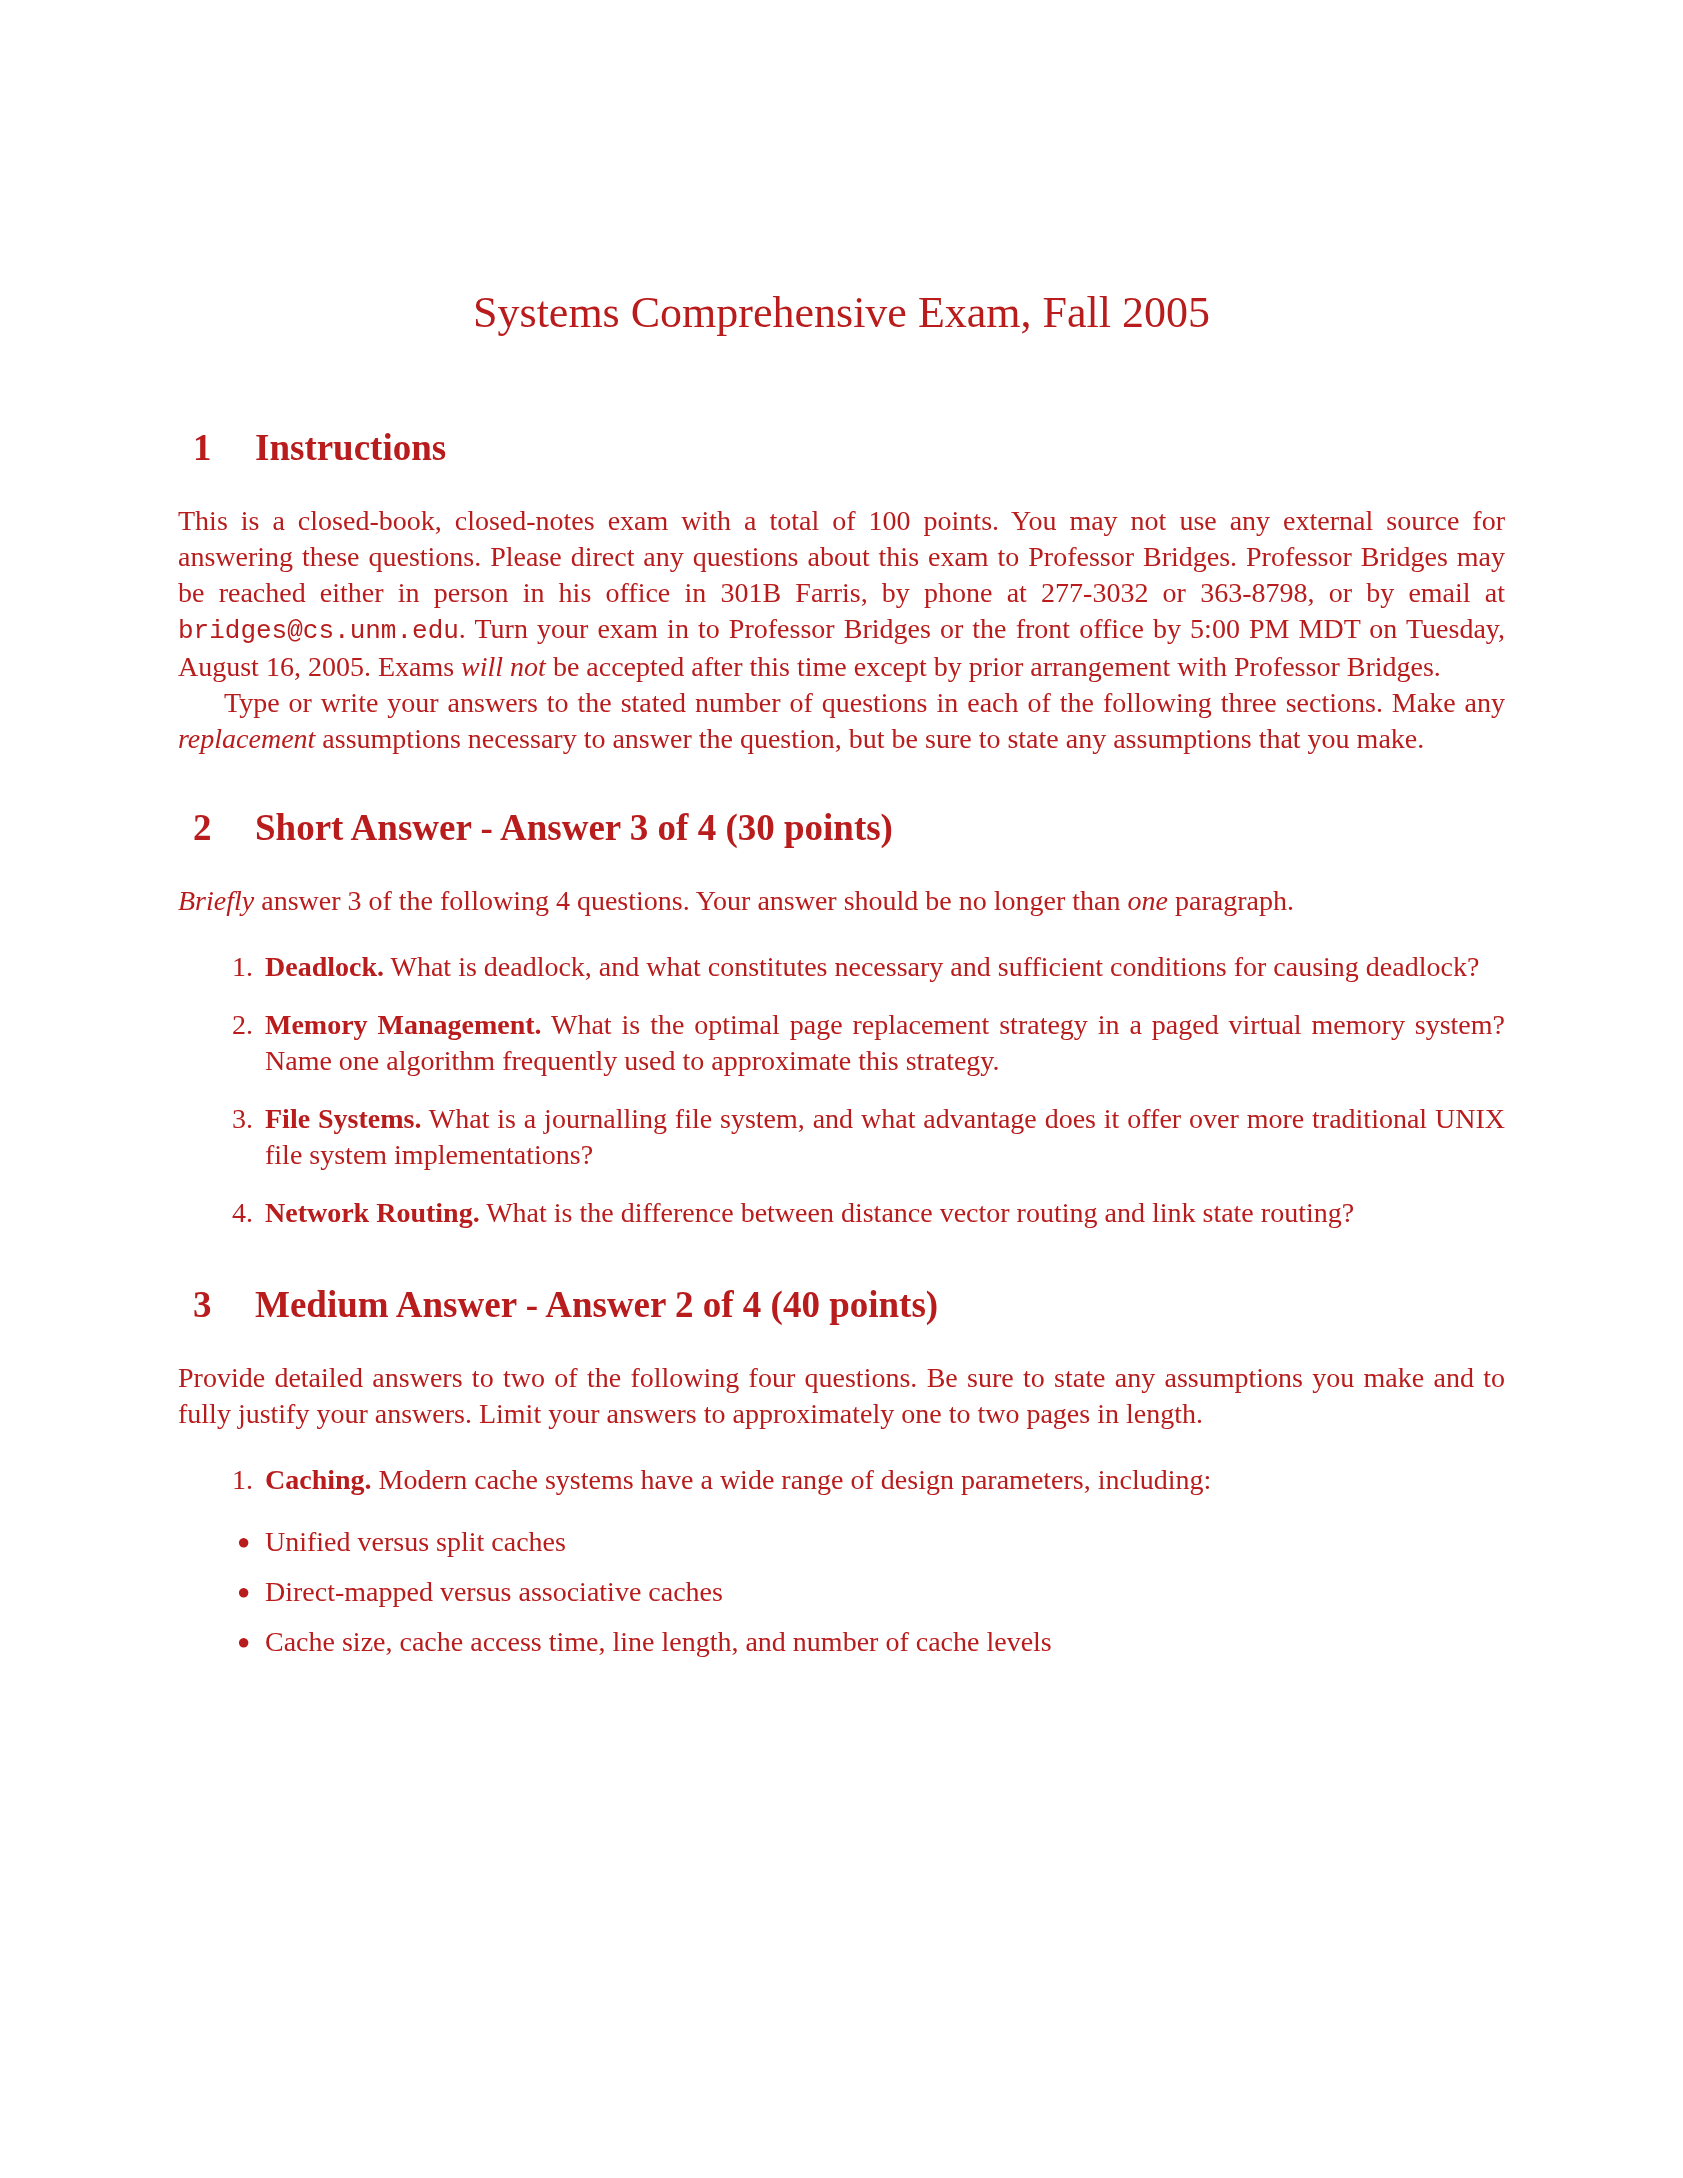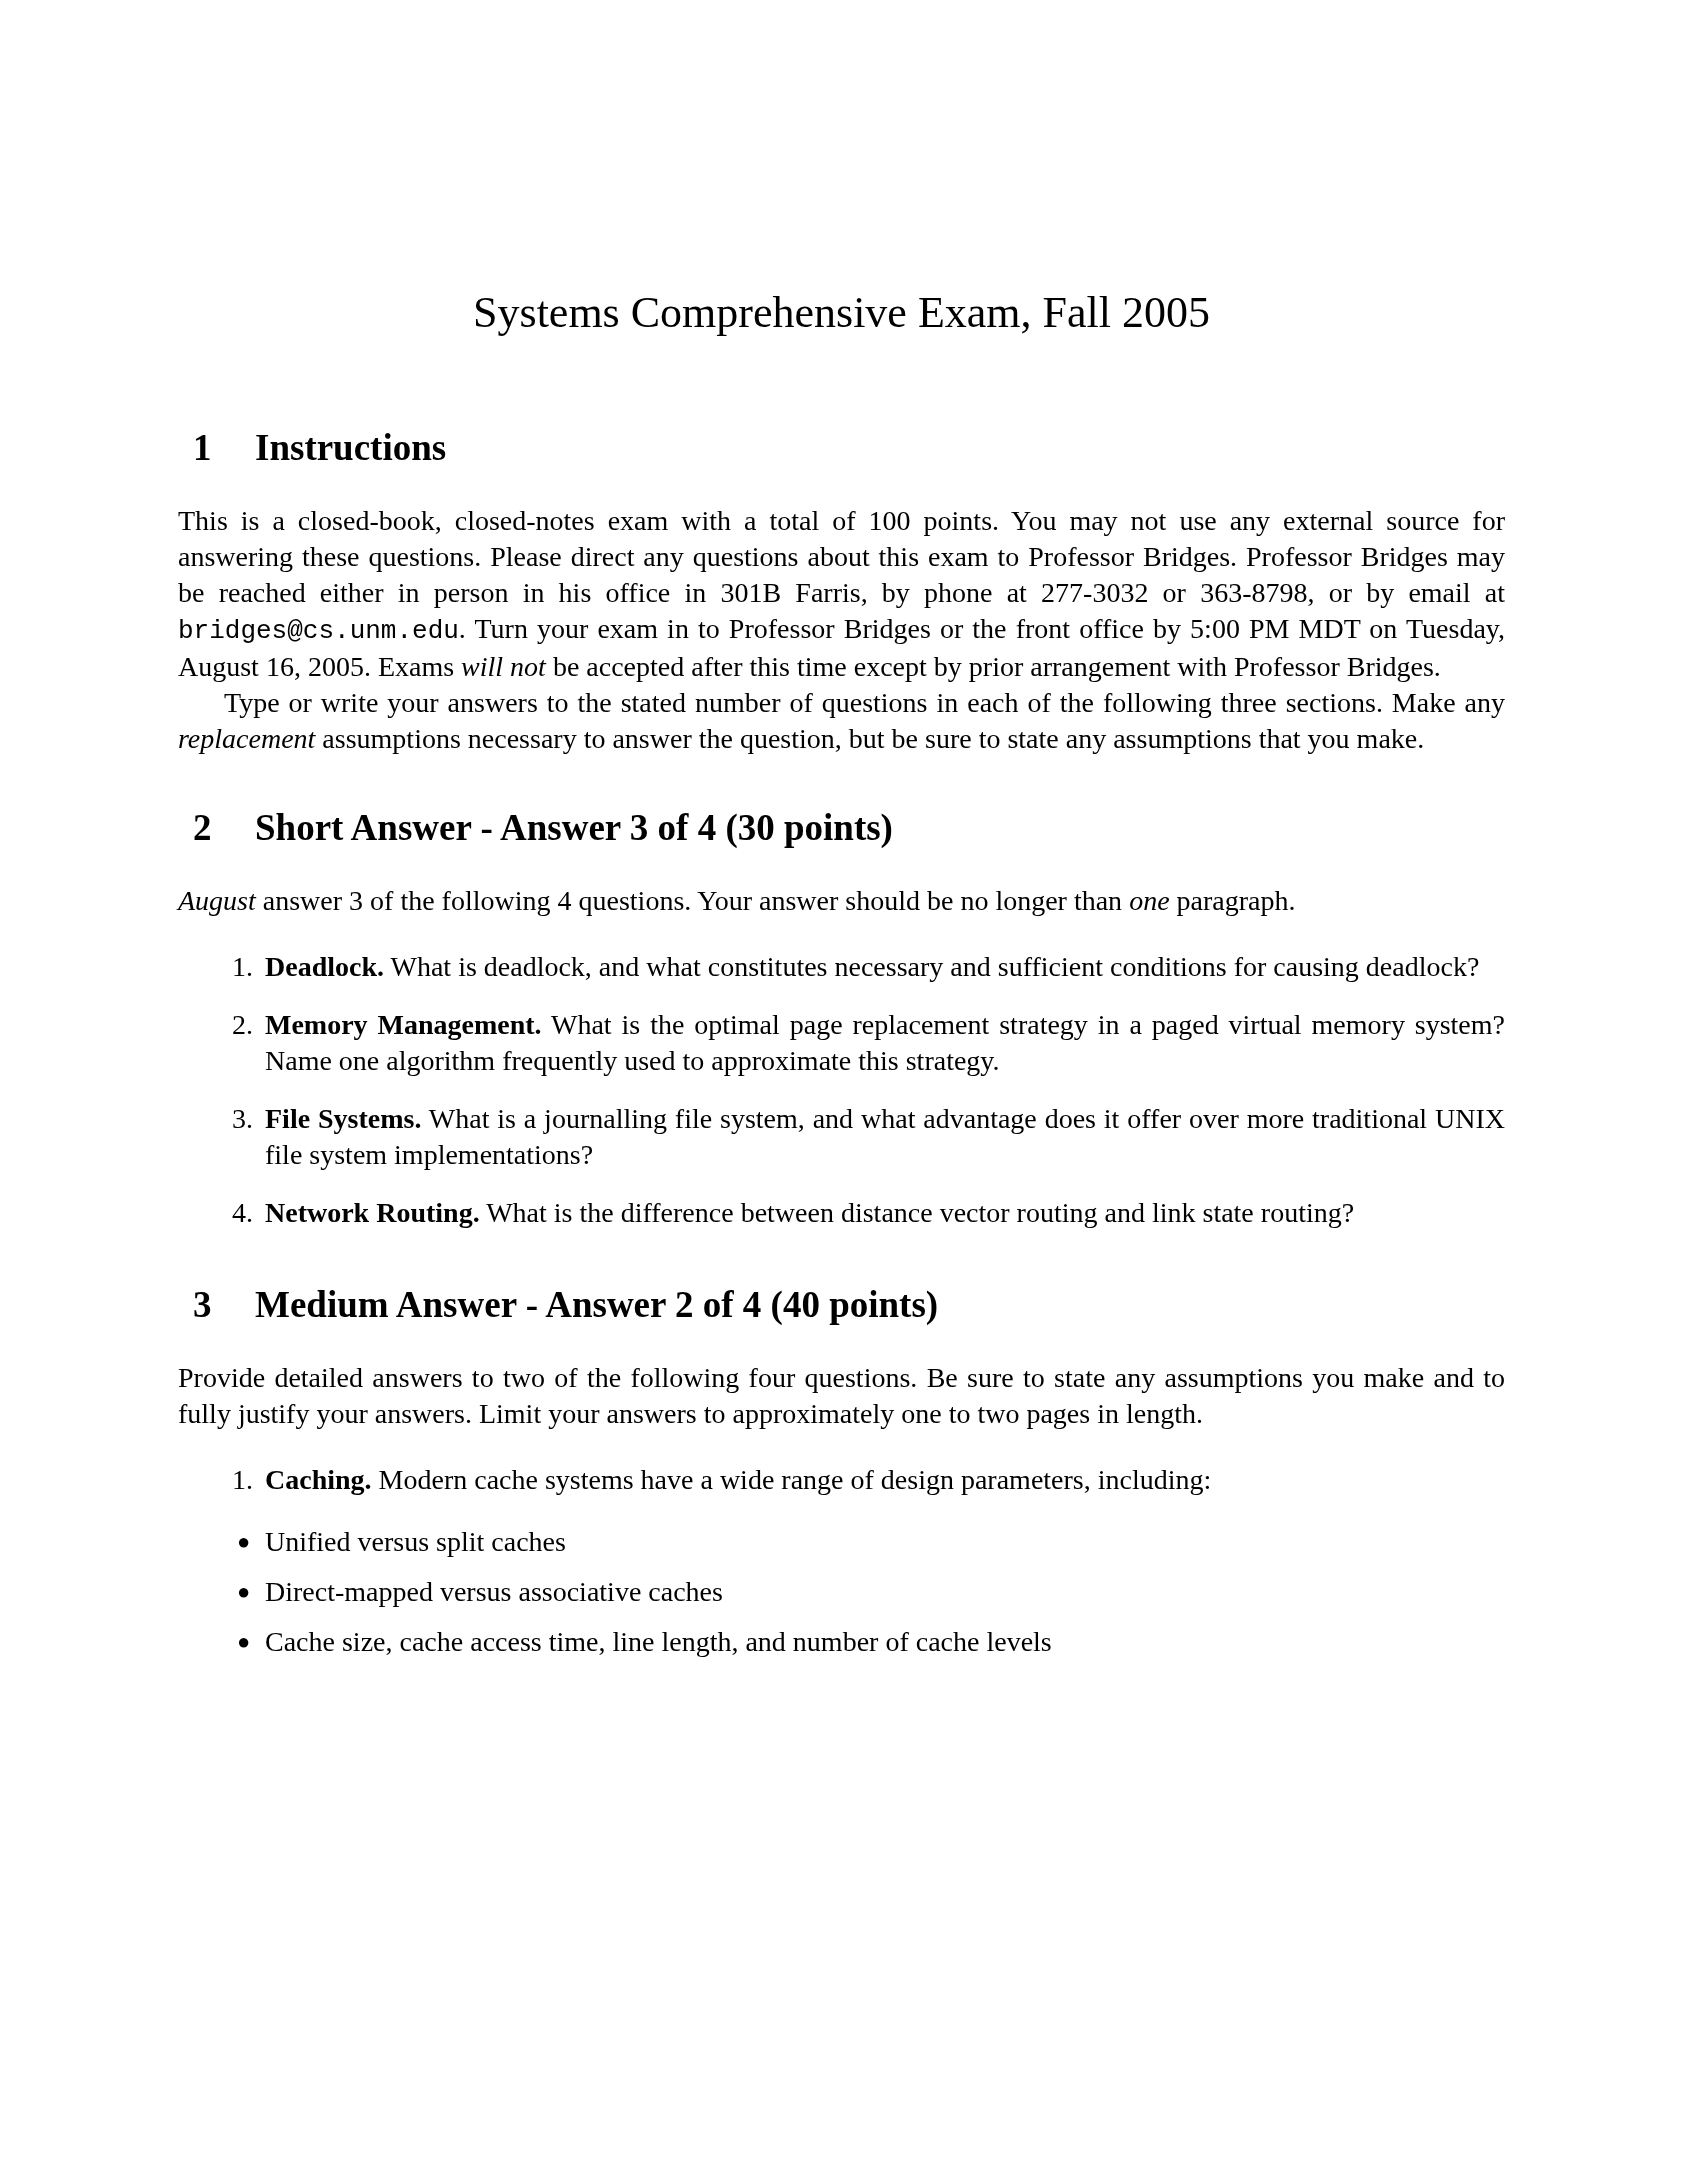--- a/index.html
+++ b/index.html
@@ -2,21 +2,21 @@
 <html><head>
 <meta charset="utf-8">
 <style>
   html, body { margin: 0; padding: 0; background: #888; }
   .page {
     position: relative;
     width: 1683px;
     height: 2178px;
     margin: 0 auto;
     background: #ffffff;
-    color: #000000;
+    color: #b91c1c;
     font-family: "Liberation Serif", serif;
     box-sizing: border-box;
     padding-top: 287px;
     overflow: hidden;
   }
   .doc-title {
     margin: 0;
     text-align: center;
     font-size: 44px;
     font-weight: normal;
@@ -104,21 +104,21 @@
         <span class="sec-num">1</span><span class="sec-title">Instructions</span>
       </h2>
       <p class="para first"><span>This is a closed-book, closed-notes exam with a total of 100 points. You may not use any external source for answering these questions. Please direct any questions about this exam to Professor Bridges. Professor Bridges may be reached either in person in his office in 301B Farris, by phone at 277-3032 or 363-8798, or by email at </span><span class="mono">bridges@cs.unm.edu</span><span>. Turn your exam in to Professor Bridges or the front office by 5:00 PM MDT on Tuesday, August 16, 2005. Exams </span><span class="italic">will not</span><span> be accepted after this time except by prior arrangement with Professor Bridges.</span></p>
       <p class="para indent"><span>Type or write your answers to the stated number of questions in each of the following three sections. Make any </span><span class="italic">replacement</span><span> assumptions necessary to answer the question, but be sure to state any assumptions that you make.</span></p>
     </div>
 
     <div class="section sec2">
       <h2 class="sec-heading">
         <span class="sec-num">2</span><span class="sec-title">Short Answer - Answer 3 of 4 (30 points)</span>
       </h2>
-      <p class="para first"><span class="italic">August</span><span> answer 3 of the following 4 questions. Your answer should be no longer than </span><span class="italic">one</span><span> paragraph.</span></p>
+      <p class="para first"><span class="italic">Briefly</span><span> answer 3 of the following 4 questions. Your answer should be no longer than </span><span class="italic">one</span><span> paragraph.</span></p>
 
       <div class="qlist">
         <div class="qitem">
           <span class="qnum">1.</span>
           <span class="qbody"><span class="bold">Deadlock.</span><span> What is deadlock, and what constitutes necessary and sufficient conditions for causing deadlock?</span></span>
         </div>
         <div class="qitem">
           <span class="qnum">2.</span>
           <span class="qbody"><span class="bold">Memory Management.</span><span> What is the optimal page replacement strategy in a paged virtual memory system? Name one algorithm frequently used to approximate this strategy.</span></span>
         </div>

